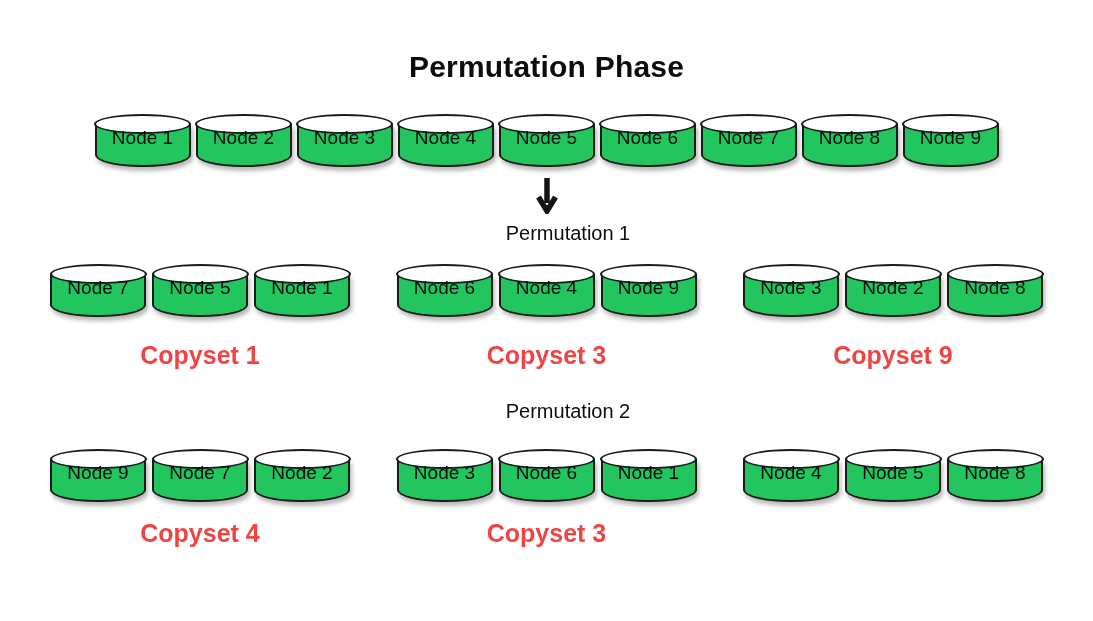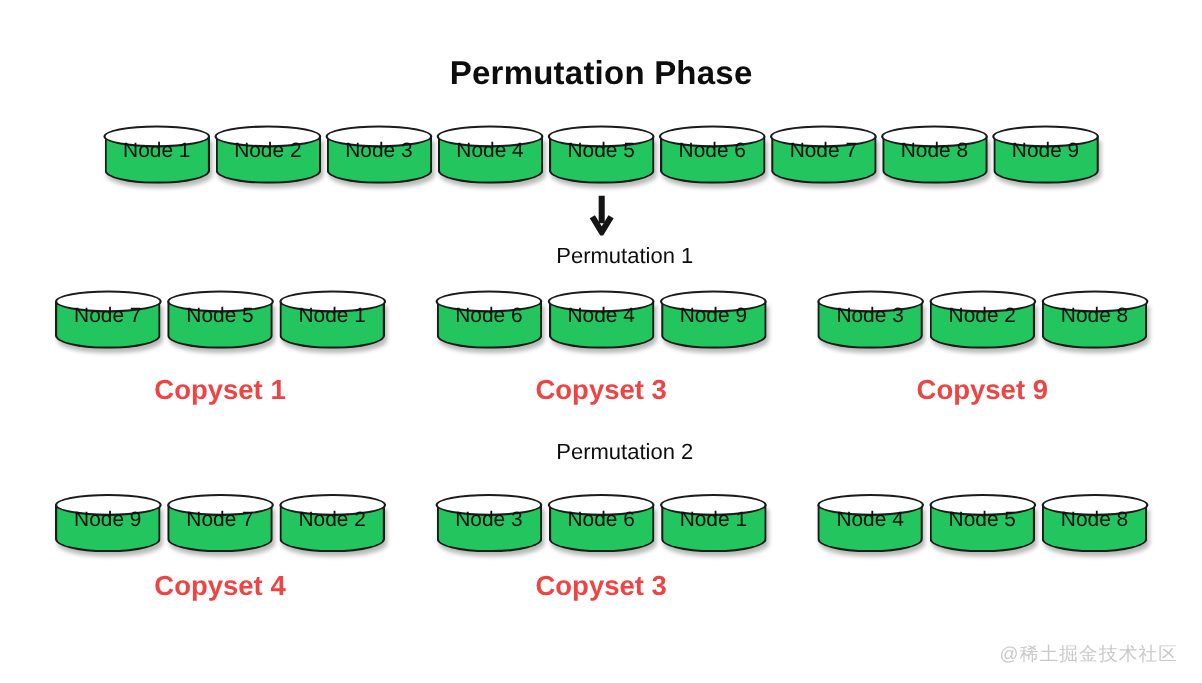--- a/index.html
+++ b/index.html
@@ -257,15 +257,14 @@
             <span class="cyl-label">Node 5</span>
           </div>
         <div class="cyl">
             <span class="cyl-top"></span>
             <span class="cyl-label">Node 8</span>
           </div>
       </div>
     </div>
   </div>
 
-  <div class="watermark">@稀土掘金技术社区</div>
 
 </div>
 
 </body></html>

